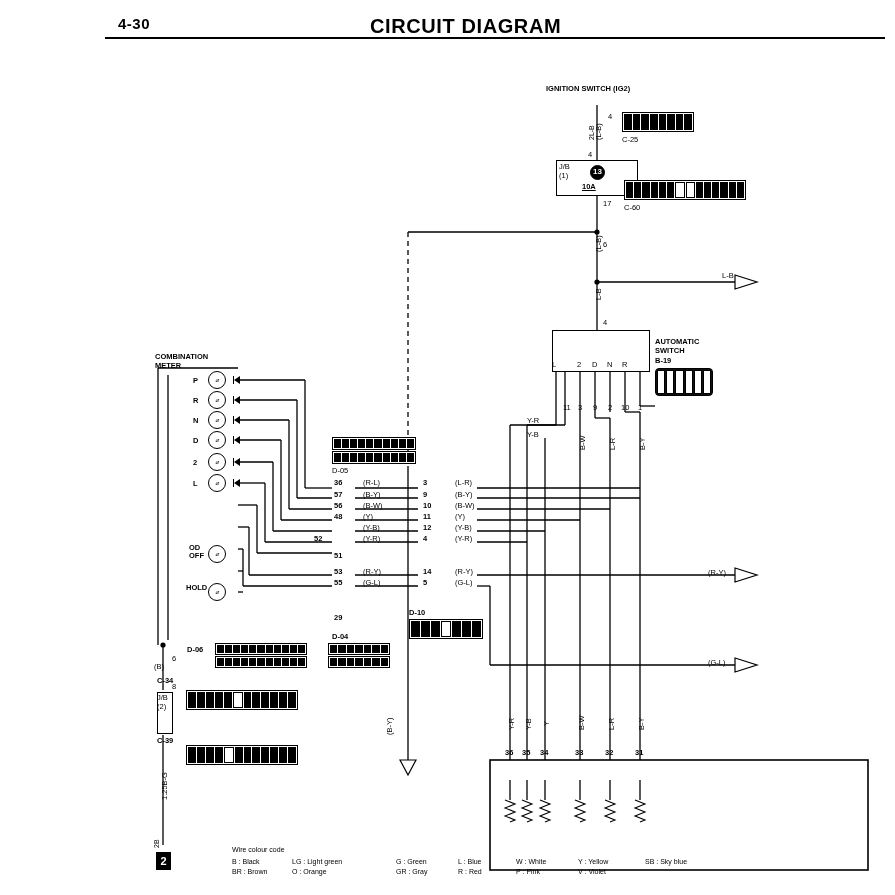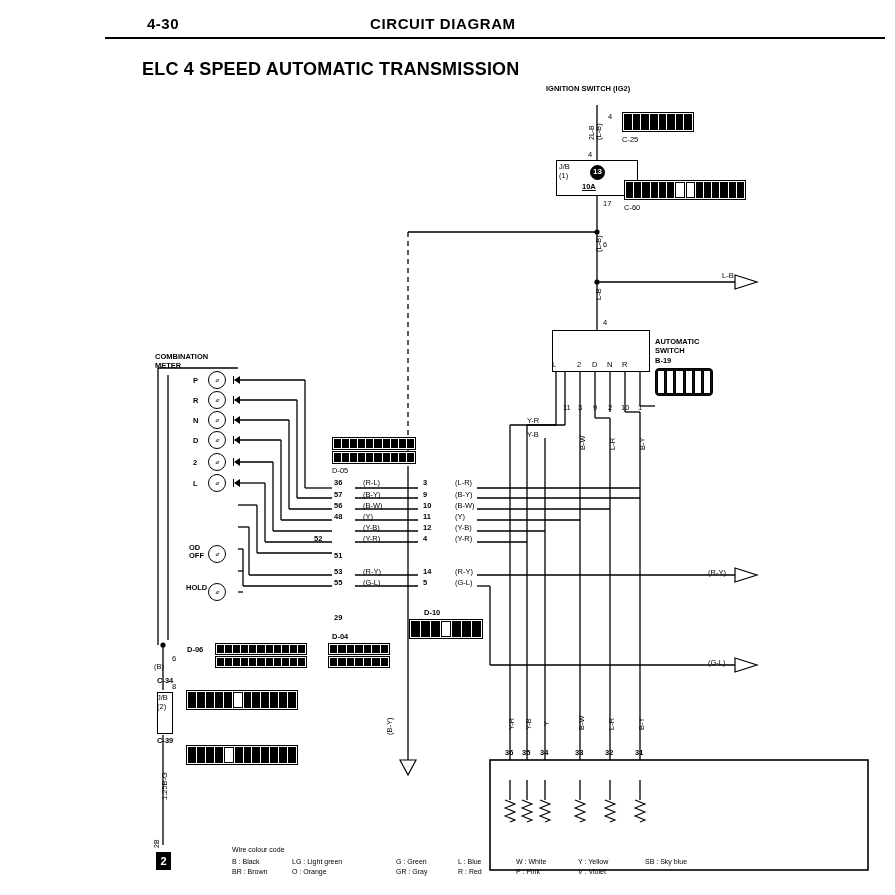--- a/index.html
+++ b/index.html
@@ -26,26 +26,25 @@
     position: absolute;
     left: 105px; top: 37px;
     width: 780px; height: 2px;
     background: #000;
   }
   .hdr-page {
     position: absolute;
     left: 118px; top: 15px;
     font-size: 15px; font-weight: bold;
     letter-spacing: 0.5px;
-    margin-left: 29px;
   }
   .hdr-title {
     position: absolute;
     left: 370px; top: 15px;
-    font-size: 15px; font-weight: bold;
+    font-size: 20px; font-weight: bold;
     letter-spacing: 0.6px;
   }
   .diagram-title {
     position: absolute;
     left: 142px; top: 59px;
     font-size: 18px; font-weight: bold;
     letter-spacing: 0.2px;
   }
   .lbl {
     position: absolute;
@@ -126,21 +125,20 @@
   svg.ov { position: absolute; left: 0; top: 0; width: 895px; height: 895px; overflow: visible; }
 </style>
 </head>
 <body>
 
 <div id="page">
 
   <div class="hdr-page">4-30</div>
   <div class="hdr-title">CIRCUIT DIAGRAM</div>
   <div class="hdr-rule"></div>
-  <div class="diagram-title">ELC 4 SPEED AUTOMATIC TRANSMISSION</div>
 
   <svg class="ov" viewBox="0 0 895 895">
     <g stroke="#000" fill="none" stroke-width="1.3">
 
       <line x1="597" y1="105" x2="597" y2="160"></line>
 
       <line x1="597" y1="196" x2="597" y2="330"></line>
 
       <line x1="597" y1="282" x2="735" y2="282"></line>
 
@@ -494,21 +492,21 @@
   <div class="conn" style="left:328px; top:656px; width:62px; height:12px;">
     <div class="cell"></div>
       <div class="cell"></div>
       <div class="cell"></div>
       <div class="cell"></div>
       <div class="cell"></div>
       <div class="cell"></div>
       <div class="cell"></div>
   </div>
 
-  <div class="lbl b" style="left:409px; top:608px;padding-left:15px;">D-10</div>
+  <div class="lbl b" style="left:409px; top:608px;">D-10</div>
   <div class="conn" style="left:409px; top:619px; width:74px; height:20px;">
     <div class="cell"></div>
       <div class="cell"></div>
       <div class="cell"></div>
       <div class="cell light"></div>
       <div class="cell"></div>
       <div class="cell"></div>
       <div class="cell"></div>
   </div>
 

